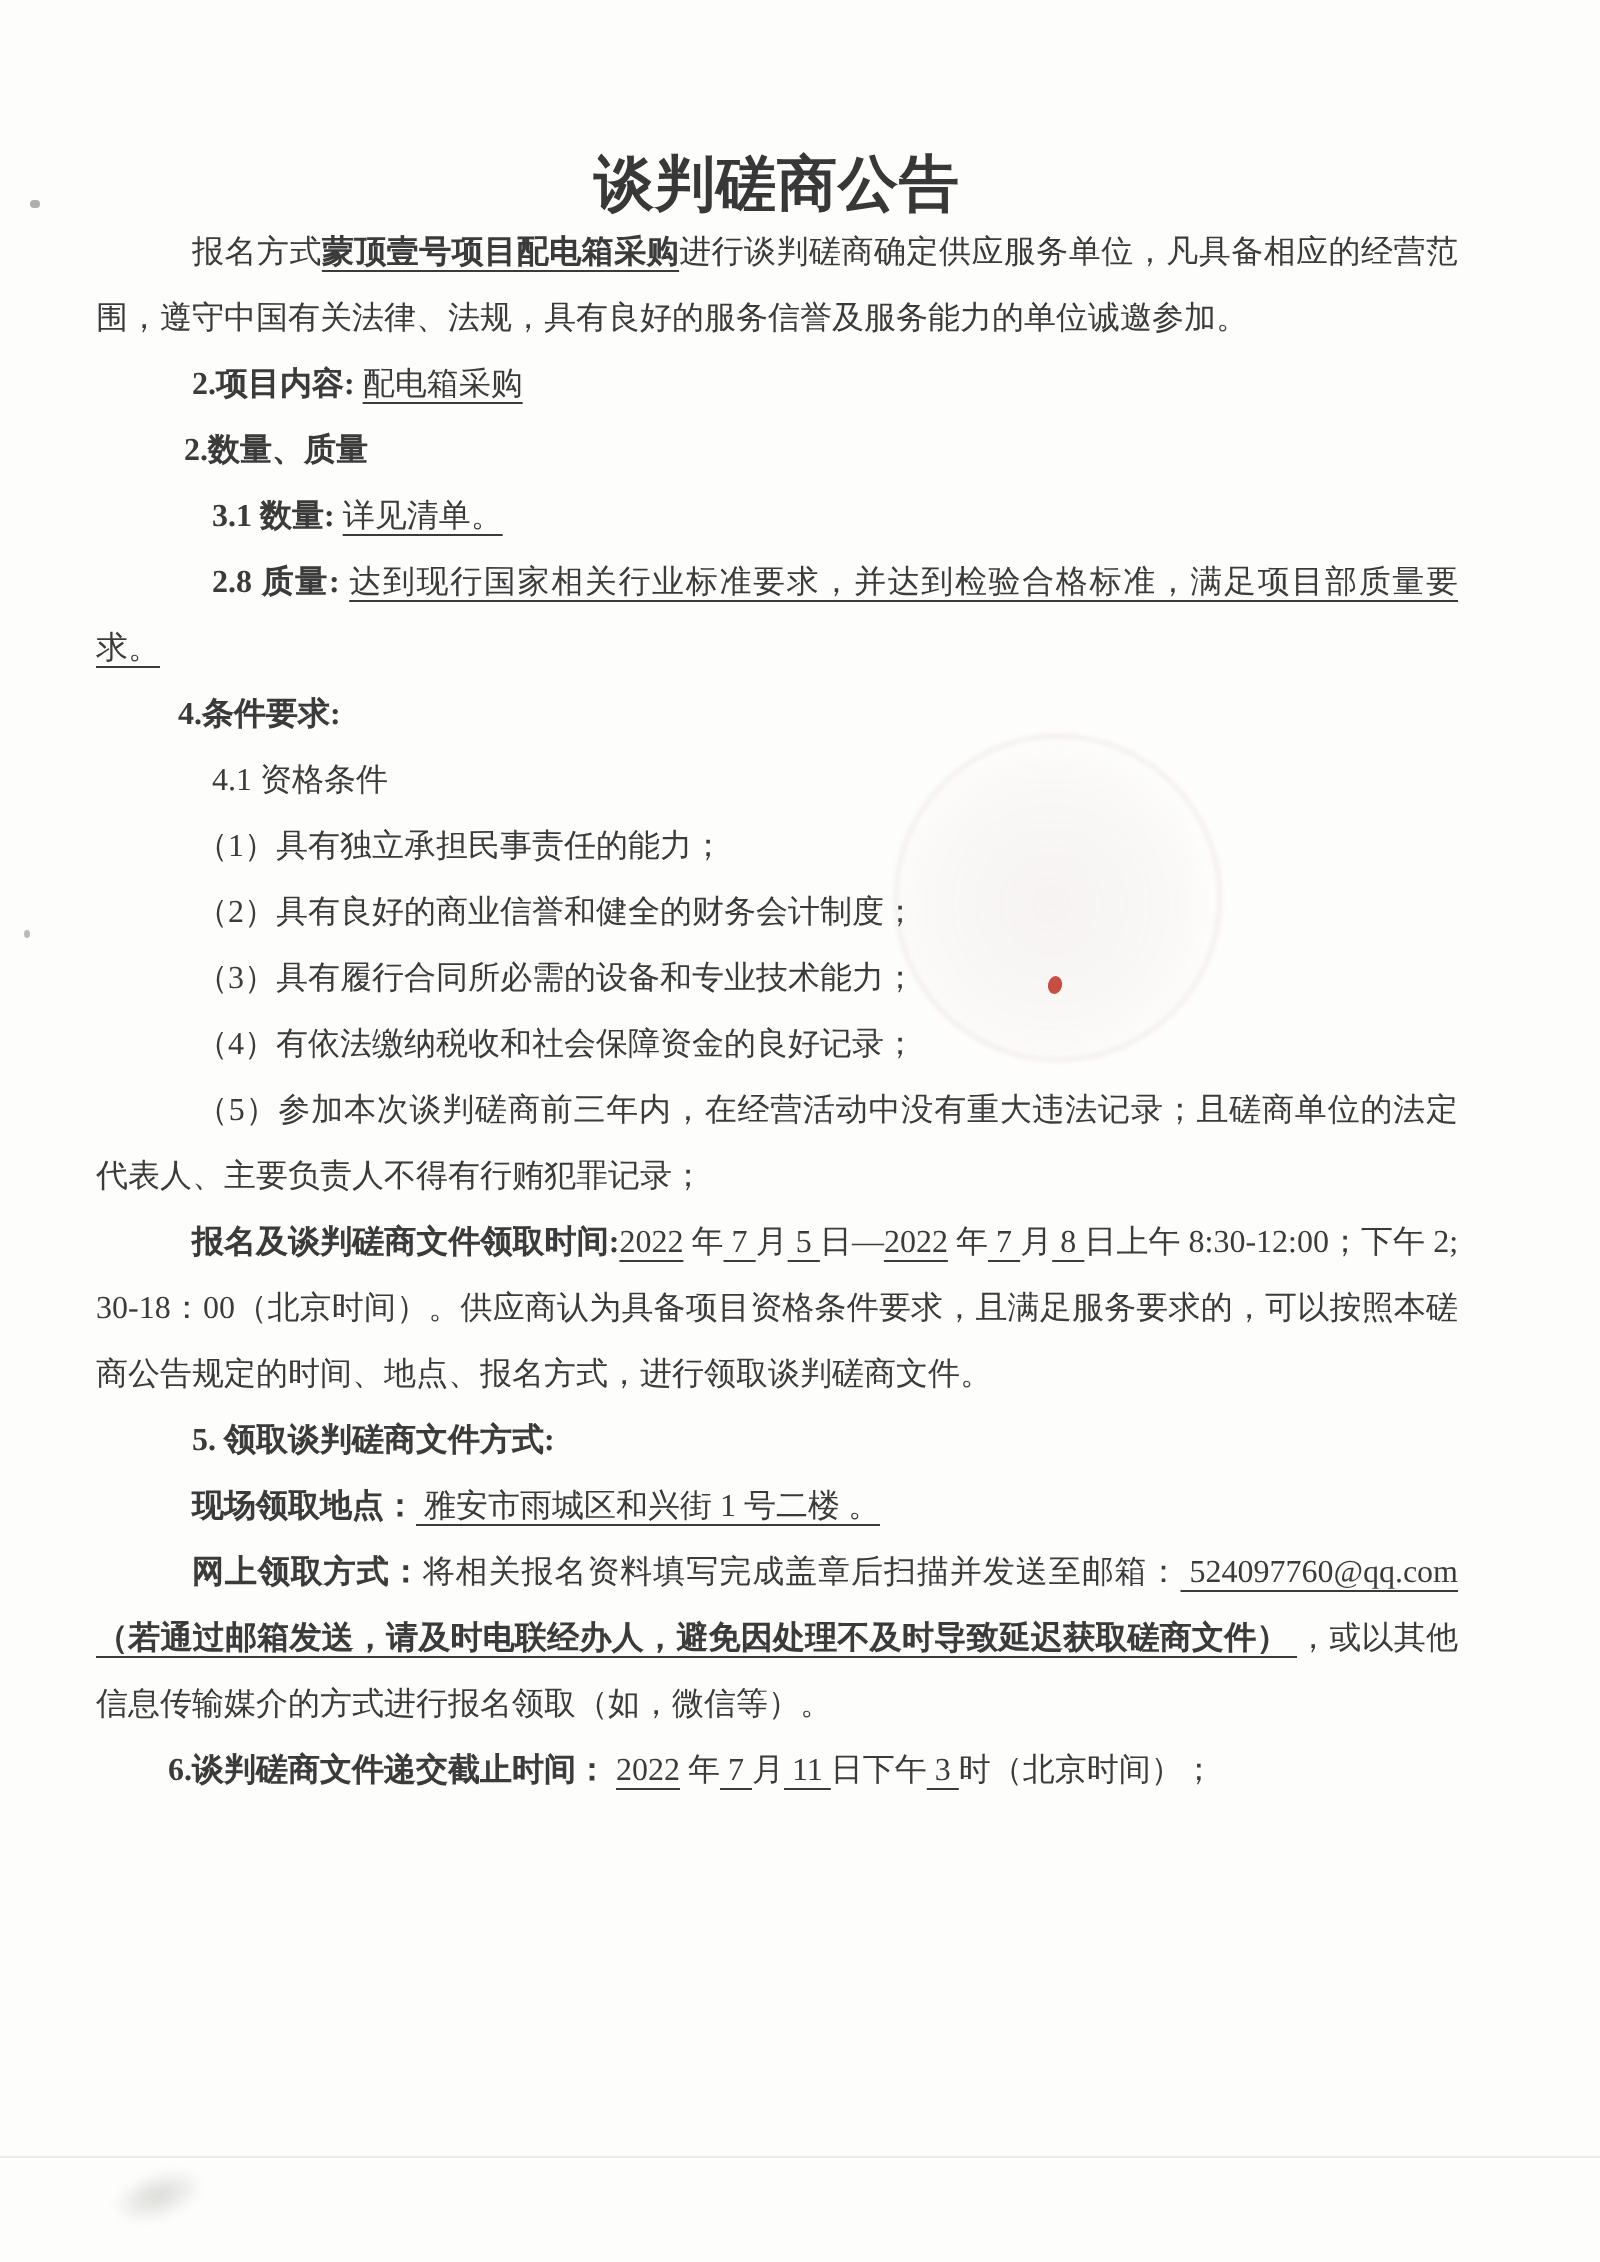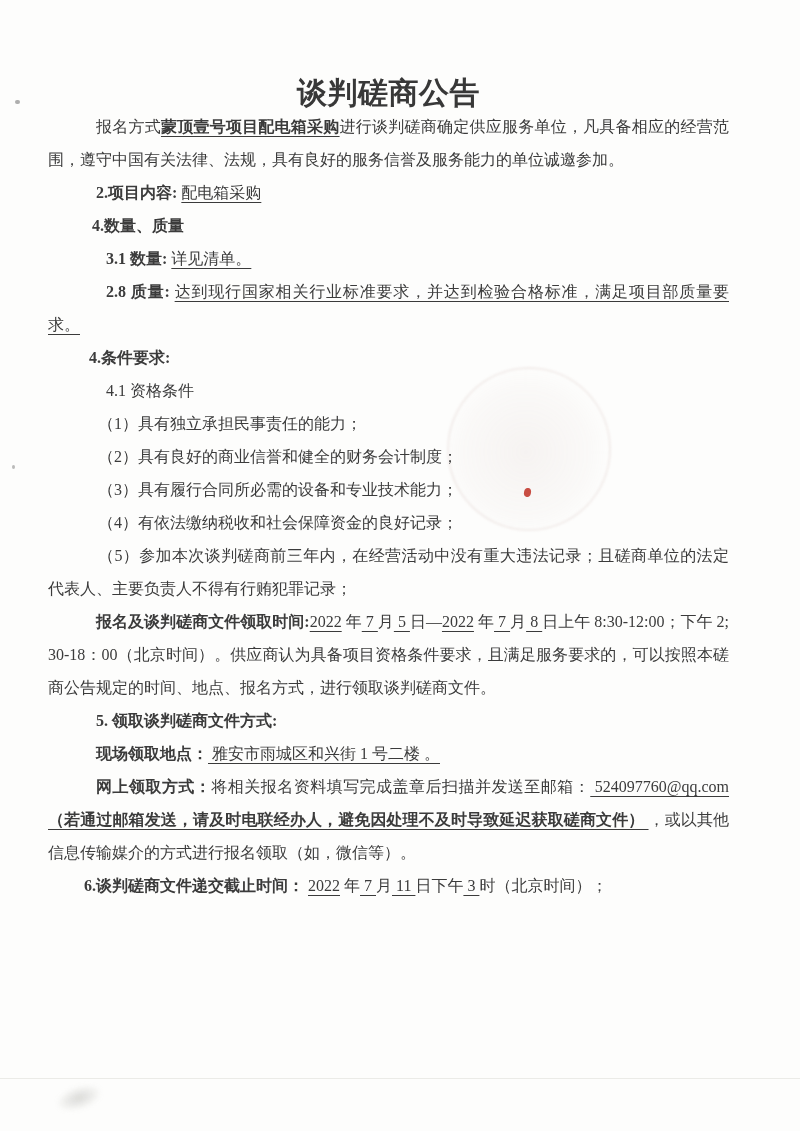--- a/index.html
+++ b/index.html
@@ -93,21 +93,21 @@
   <div class="speck-1"></div>
   <div class="speck-2"></div>
   <div class="crease"></div>
   <div class="smudge"></div>
 
   <div class="content">
     <h1 class="doc-title">谈判磋商公告</h1>
     <main id="doc-body">
         <p class="line intro ind48 mt33"><span>报名方式</span><span class="b u">蒙顶壹号项目配电箱采购</span><span>进行谈判磋商确定供应服务单位，凡具备相应的经营范围，遵守中国有关法律、法规，具有良好的服务信誉及服务能力的单位诚邀参加。</span></p>
         <p class="line tight ind48"><span class="b">2.项目内容: </span><span class="u">配电箱采购</span></p>
-        <p class="line ind44 mt2"><span class="b">4.数量、质量</span></p>
+        <p class="line ind44 mt2"><span class="b">2.数量、质量</span></p>
         <p class="line ind58 mt2"><span class="b">3.1 数量: </span><span class="u">详见清单。 </span></p>
         <p class="line ind58"><span class="b">2.8 质量: </span><span class="u">达到现行国家相关行业标准要求，并达到检验合格标准，满足项目部质量要求。 </span></p>
         <p class="line ind41"><span class="b">4.条件要求:</span></p>
         <p class="line ind58 mt7"><span>4.1 资格条件</span></p>
         <p class="line ind50"><span>（1）具有独立承担民事责任的能力；</span></p>
         <p class="line ind50 mt2"><span>（2）具有良好的商业信誉和健全的财务会计制度；</span></p>
         <p class="line ind50"><span>（3）具有履行合同所必需的设备和专业技术能力；</span></p>
         <p class="line ind50 mt1"><span>（4）有依法缴纳税收和社会保障资金的良好记录；</span></p>
         <p class="line ind50"><span>（5）参加本次谈判磋商前三年内，在经营活动中没有重大违法记录；且磋商单位的法定代表人、主要负责人不得有行贿犯罪记录；</span></p>
         <p class="line ind48"><span class="b">报名及谈判磋商文件领取时间:</span><span class="u">2022</span><span> 年</span><span class="u"> 7 </span><span>月</span><span class="u"> 5 </span><span>日—</span><span class="u">2022</span><span> 年</span><span class="u"> 7 </span><span>月</span><span class="u"> 8 </span><span>日上午 8:30-12:00；下午 2;30-18：00（北京时间）。供应商认为具备项目资格条件要求，且满足服务要求的，可以按照本磋商公告规定的时间、地点、报名方式，进行领取谈判磋商文件。</span></p>

